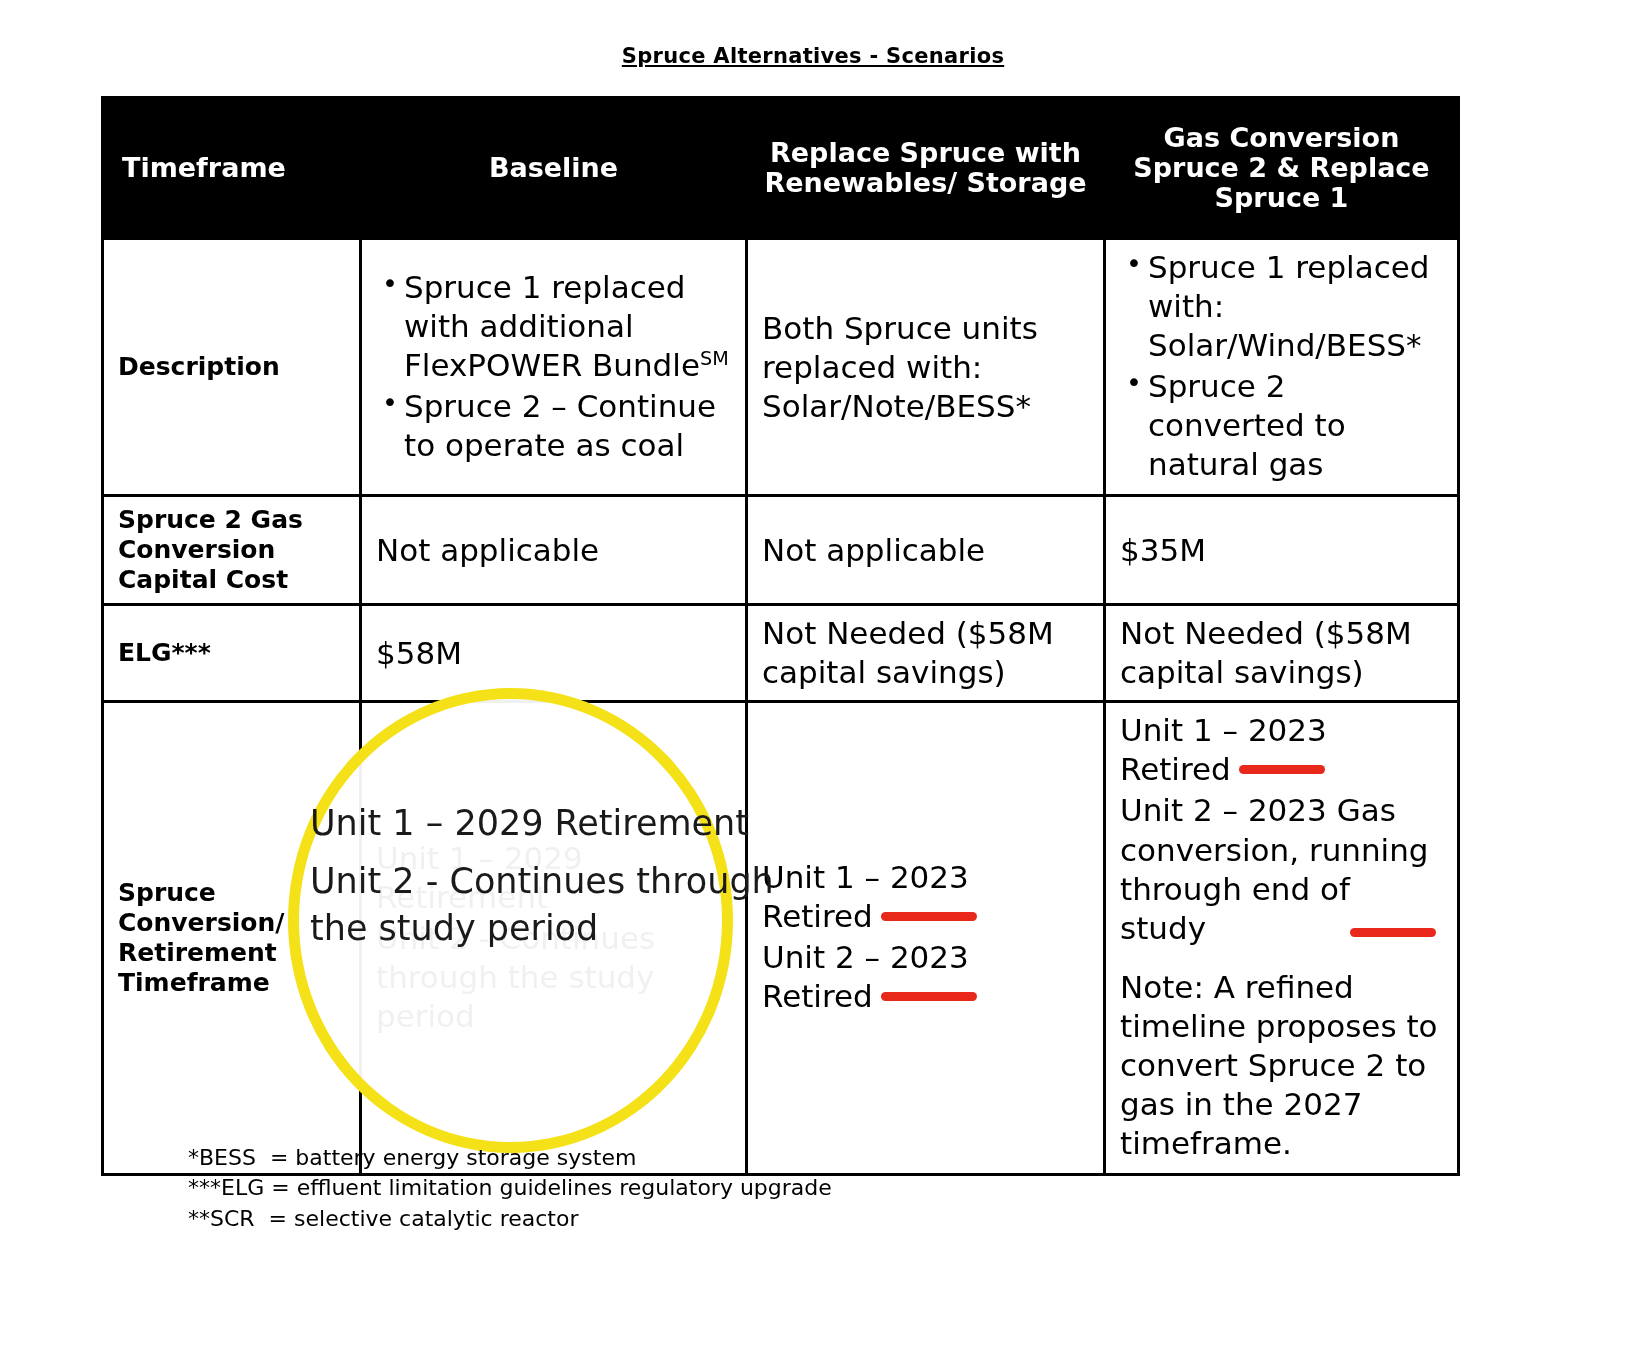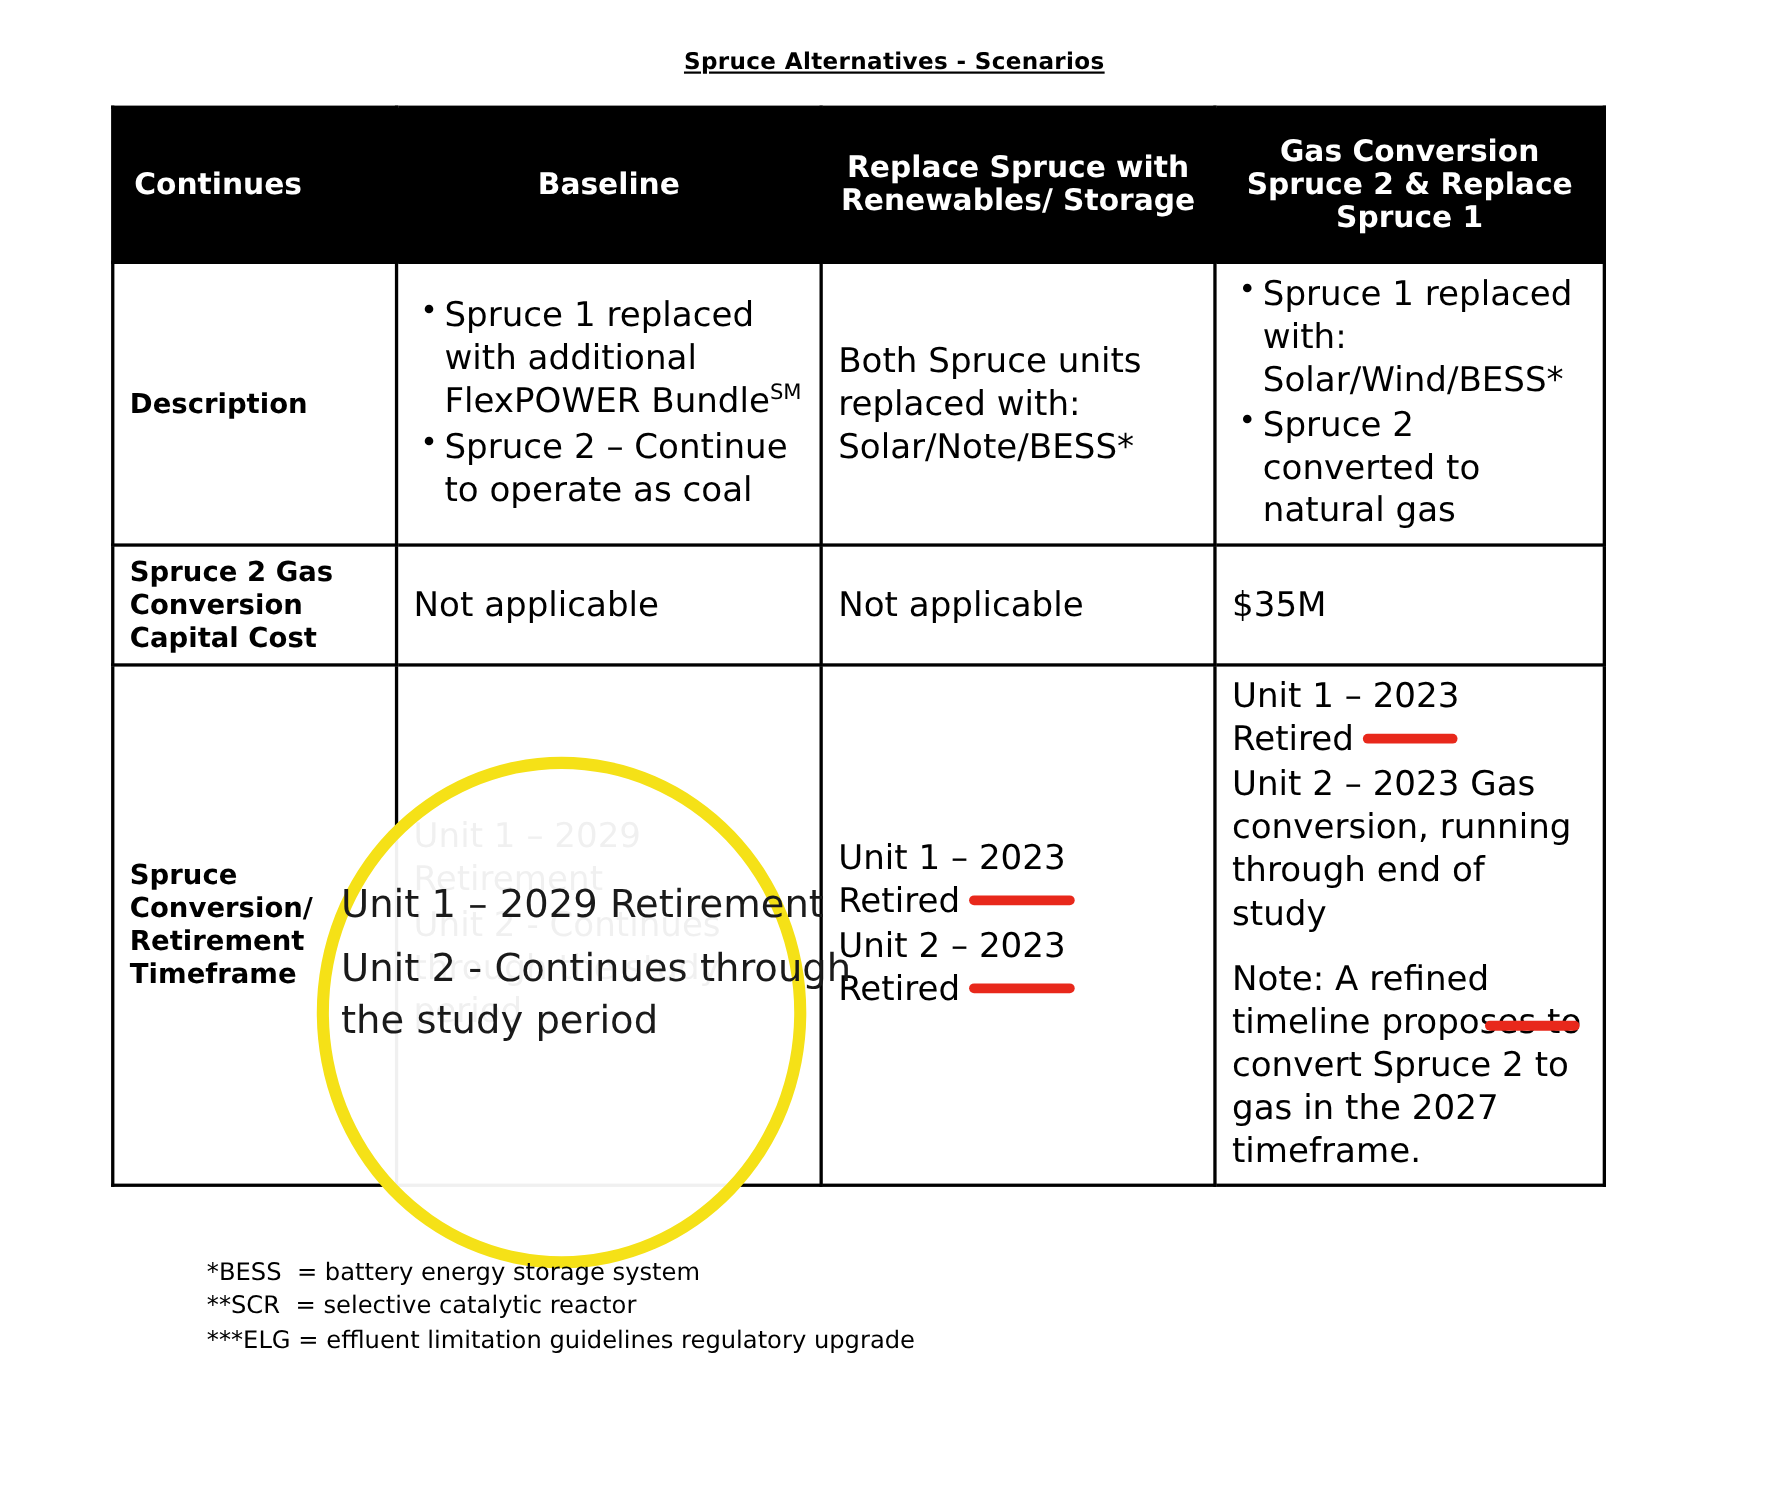--- a/index.html
+++ b/index.html
@@ -153,21 +153,21 @@
 
   <table class="scen">
     <colgroup>
       <col style="width:258px">
       <col style="width:386px">
       <col style="width:358px">
       <col style="width:354px">
     </colgroup>
     <thead>
       <tr>
-        <th class="lead">Continues</th>
+        <th class="lead">Timeframe</th>
         <th>Baseline</th>
         <th>Replace Spruce with Renewables/ Storage</th>
         <th>Gas Conversion Spruce 2 &amp; Replace Spruce 1</th>
       </tr>
     </thead>
     <tbody>
 
       <tr>
         <td class="rowhead">Description</td>
         <td class="body">
@@ -185,20 +185,26 @@
         </td>
       </tr>
 
       <tr>
         <td class="rowhead">Spruce 2 Gas Conversion Capital Cost</td>
         <td class="body">Not applicable</td>
         <td class="body">Not applicable</td>
         <td class="body">$35M</td>
       </tr>
 
+      <tr>
+        <td class="rowhead">ELG***</td>
+        <td class="body">$58M</td>
+        <td class="body">Not Needed ($58M capital savings)</td>
+        <td class="body">Not Needed ($58M capital savings)</td>
+      </tr>
 
       <tr style="height:440px">
         <td class="rowhead">Spruce Conversion/ Retirement Timeframe</td>
         <td class="body top">
           <div class="plain-lines">
             <div>Unit 1 – 2029 Retirement</div>
             <div>Unit 2 - Continues through the study period</div>
           </div>
         </td>
         <td class="body top">
@@ -227,17 +233,17 @@
   </table>
 
   <div class="callout"></div>
   <div class="callout-text">
     <div>Unit 1 – 2029 Retirement</div>
     <div>Unit 2 - Continues through the study period</div>
   </div>
 
   <div class="footnotes">
     <div>*BESS  = battery energy storage system</div>
+    <div>***ELG = effluent limitation guidelines regulatory upgrade</div>
     <div>**SCR  = selective catalytic reactor</div>
-    <div>***ELG = effluent limitation guidelines regulatory upgrade</div>
   </div>
 
 </div>
 
 </body></html>

